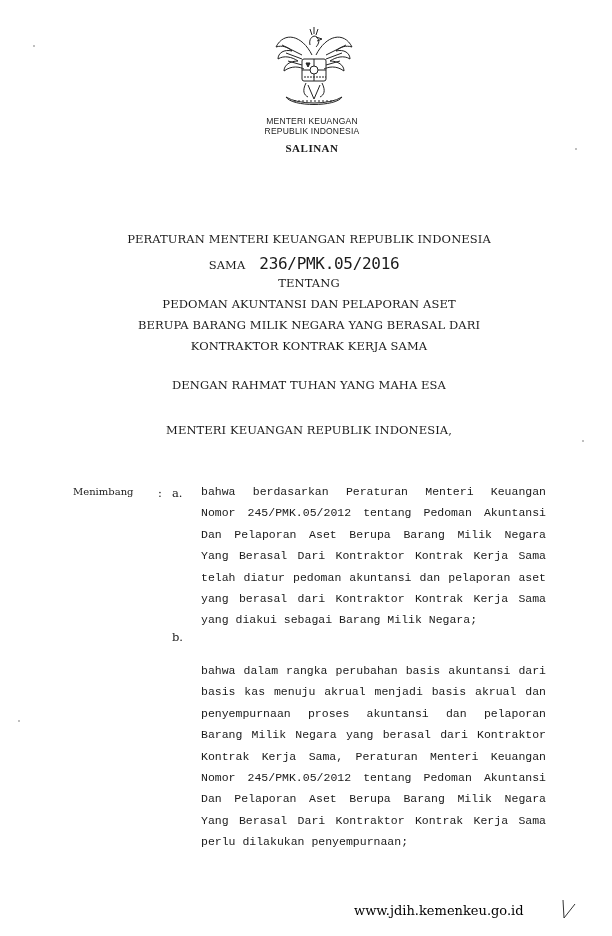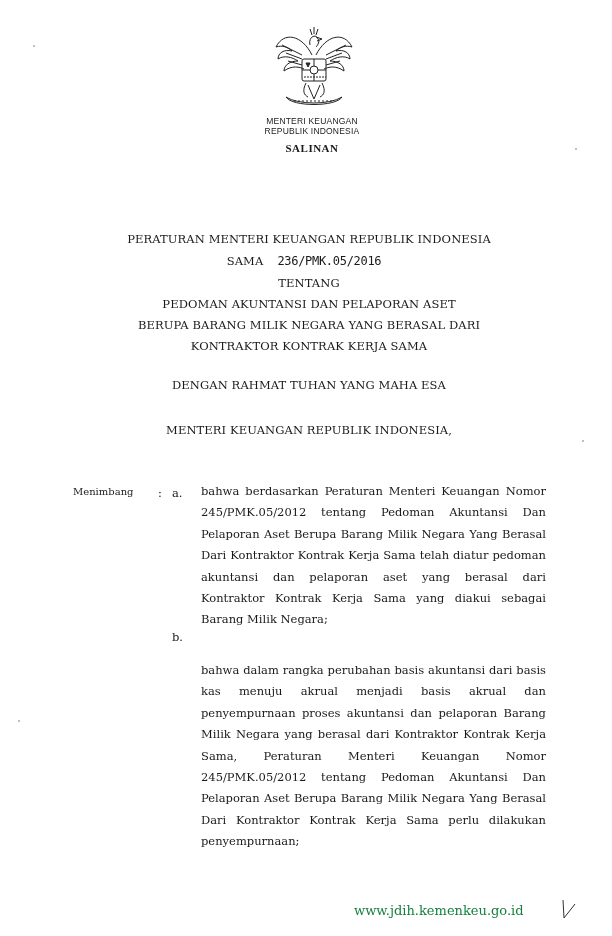--- a/index.html
+++ b/index.html
@@ -9,29 +9,29 @@
     }
     .emblem { position: absolute; left: 272px; top: 25px; width: 84px; height: 88px; }
     .org { position: absolute; left: 0; width: 612px; text-align: center;
       font-family: "Liberation Sans", sans-serif; font-size: 8.5px; letter-spacing: 0.2px; color: #222; }
     .org.l1 { top: 116px; left: 6px; }
     .org.l2 { top: 126px; left: 6px; }
     .salinan { position: absolute; top: 142px; left: 6px; width: 612px; text-align: center;
       font-family: "Liberation Serif", serif; font-weight: bold; font-size: 11px; letter-spacing: 0.5px; }
     .center-line { position: absolute; left: 0; width: 612px; text-align: center;
       font-size: 11.5px; letter-spacing: 0.1px; white-space: nowrap; }
-    .nomor-num { font-family: "DejaVu Sans Mono", monospace; font-size: 12px; margin-left: 14px; letter-spacing: -0.3px;}
+    .nomor-num { font-family: "DejaVu Sans Mono", monospace; font-size: 16px; margin-left: 14px; letter-spacing: -0.3px;}
     .label-menimbang { position: absolute; left: 73px; top: 486px; font-size: 10px; }
     .colon { position: absolute; left: 158px; top: 486px; font-size: 11.5px; }
     .item-letter { position: absolute; font-size: 11.5px; }
     .item-body { position: absolute; left: 201px; width: 345px; font-size: 11.5px;
       line-height: 21.4px; text-align: justify; }
-    .item-body p { margin: 0; }
+    .item-body p { margin: 0; font-family: Liberation Mono, monospace; }
     .footer-url { position: absolute; left: 354px; top: 903px; font-family: "DejaVu Serif", serif;
-      font-size: 13px; color: #15803d; }
+      font-size: 13px; color: #000000; }
     .mark { position: absolute; left: 560px; top: 898px; width: 18px; height: 22px; }
     .speck { position: absolute; width: 2px; height: 2px; background: #aaa; border-radius: 1px; }
   </style>
 </head>
 <body>
 
 <svg class="emblem" viewBox="0 0 84 88">
   <g fill="none" stroke="#222" stroke-width="1">
 
     <path d="M40 30 C30 10, 12 6, 4 22 C10 20, 16 22, 20 26 C12 24, 6 28, 6 34 C12 30, 20 32, 26 36 C18 36, 12 40, 12 46 C20 40, 28 42, 32 44"></path>

